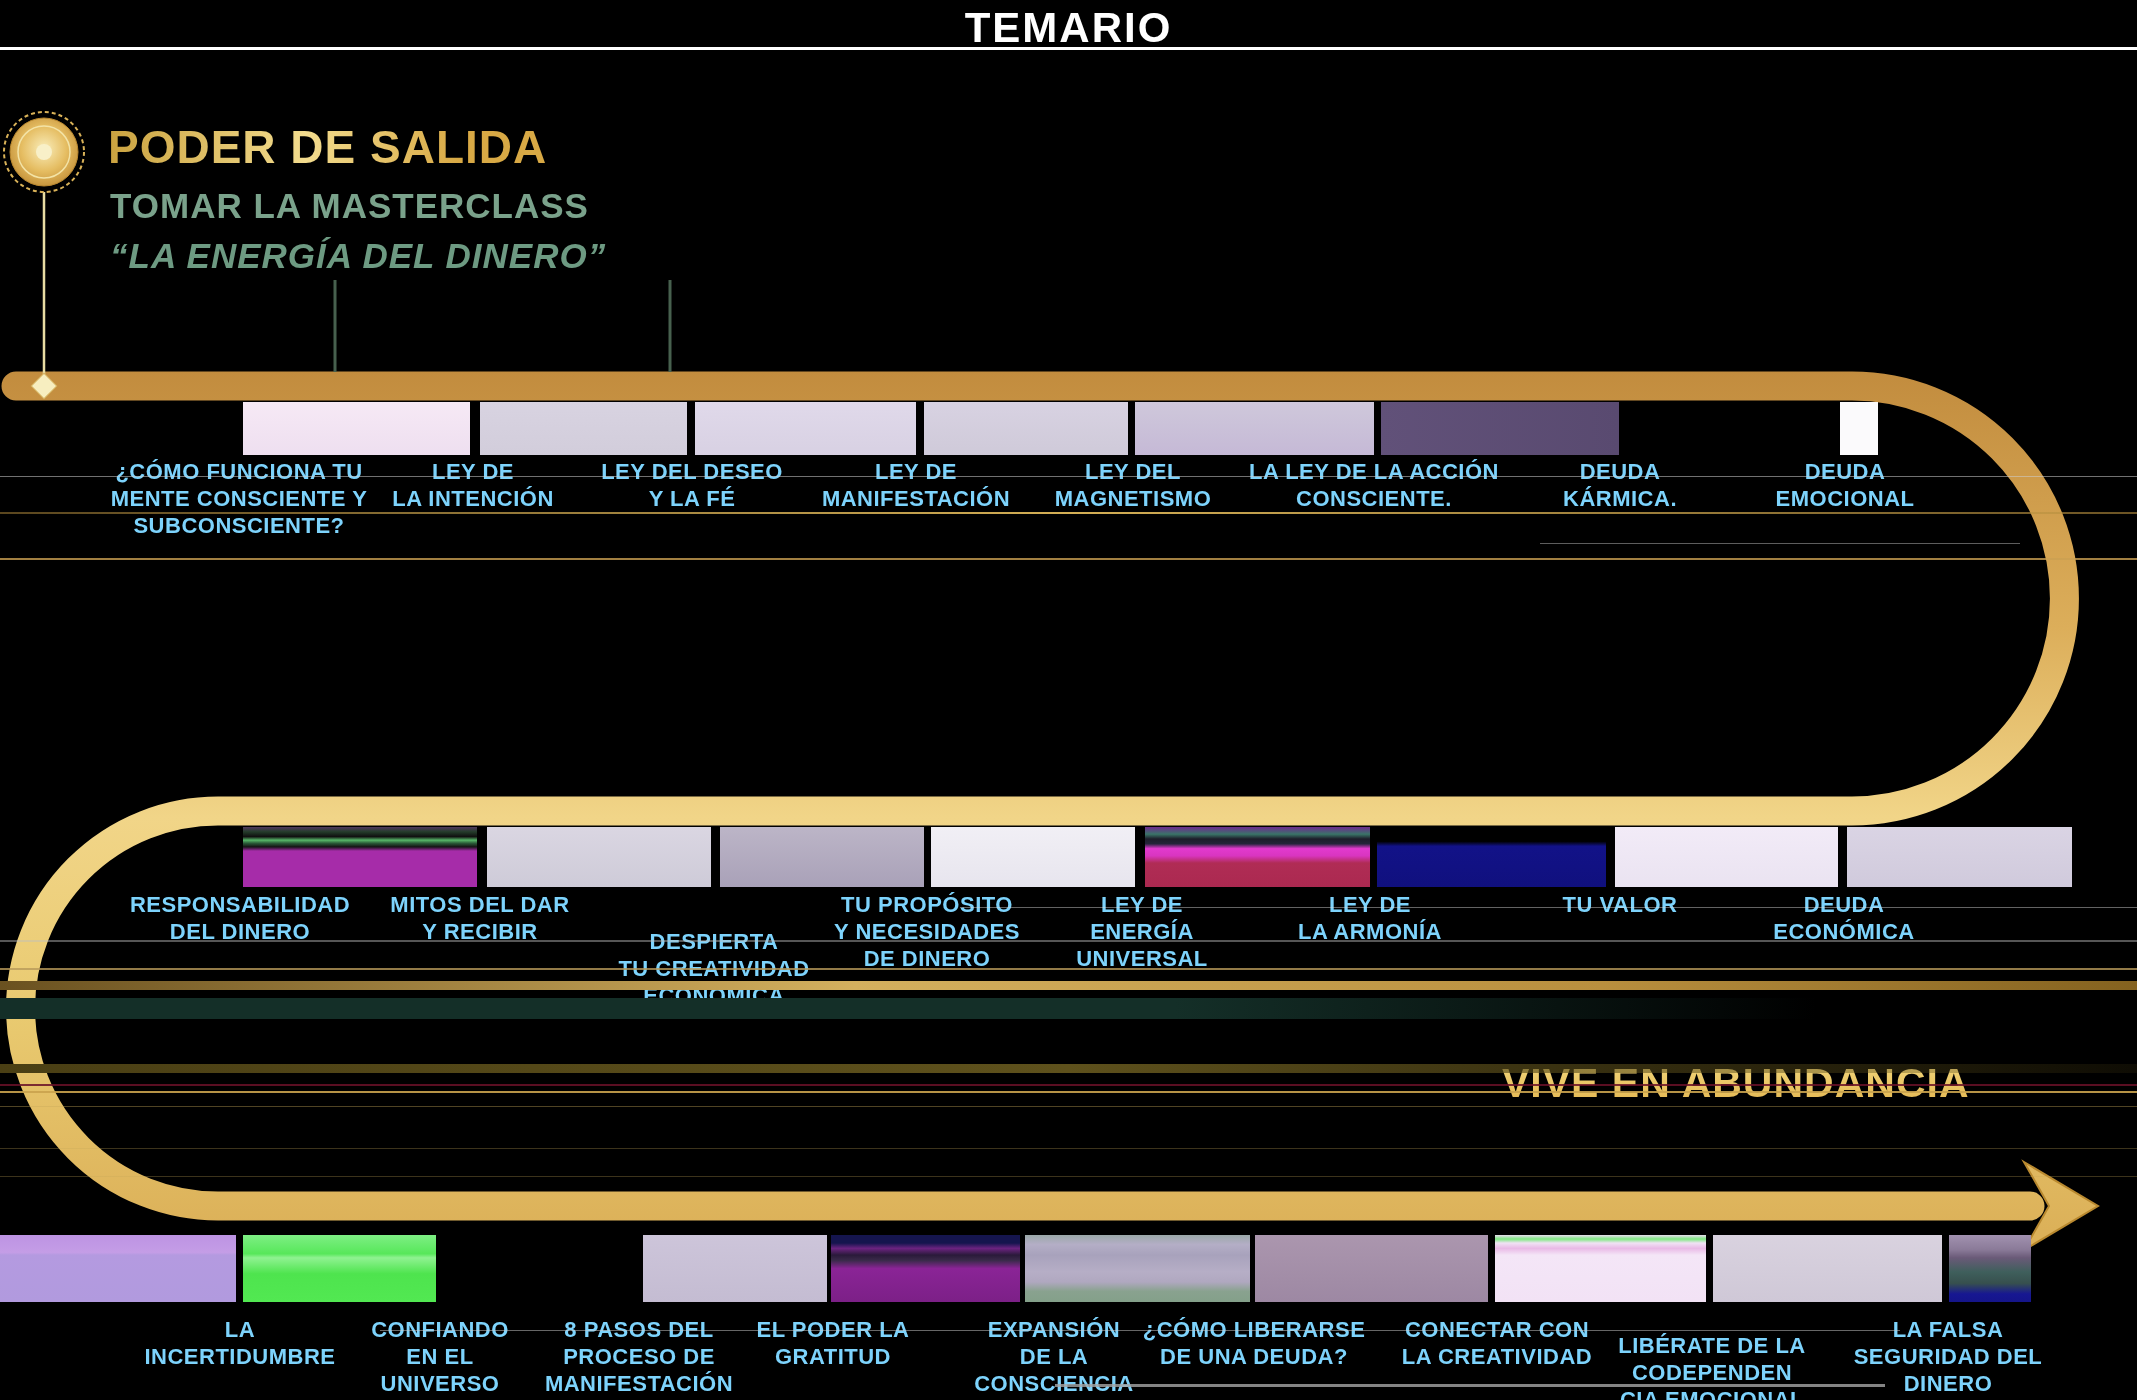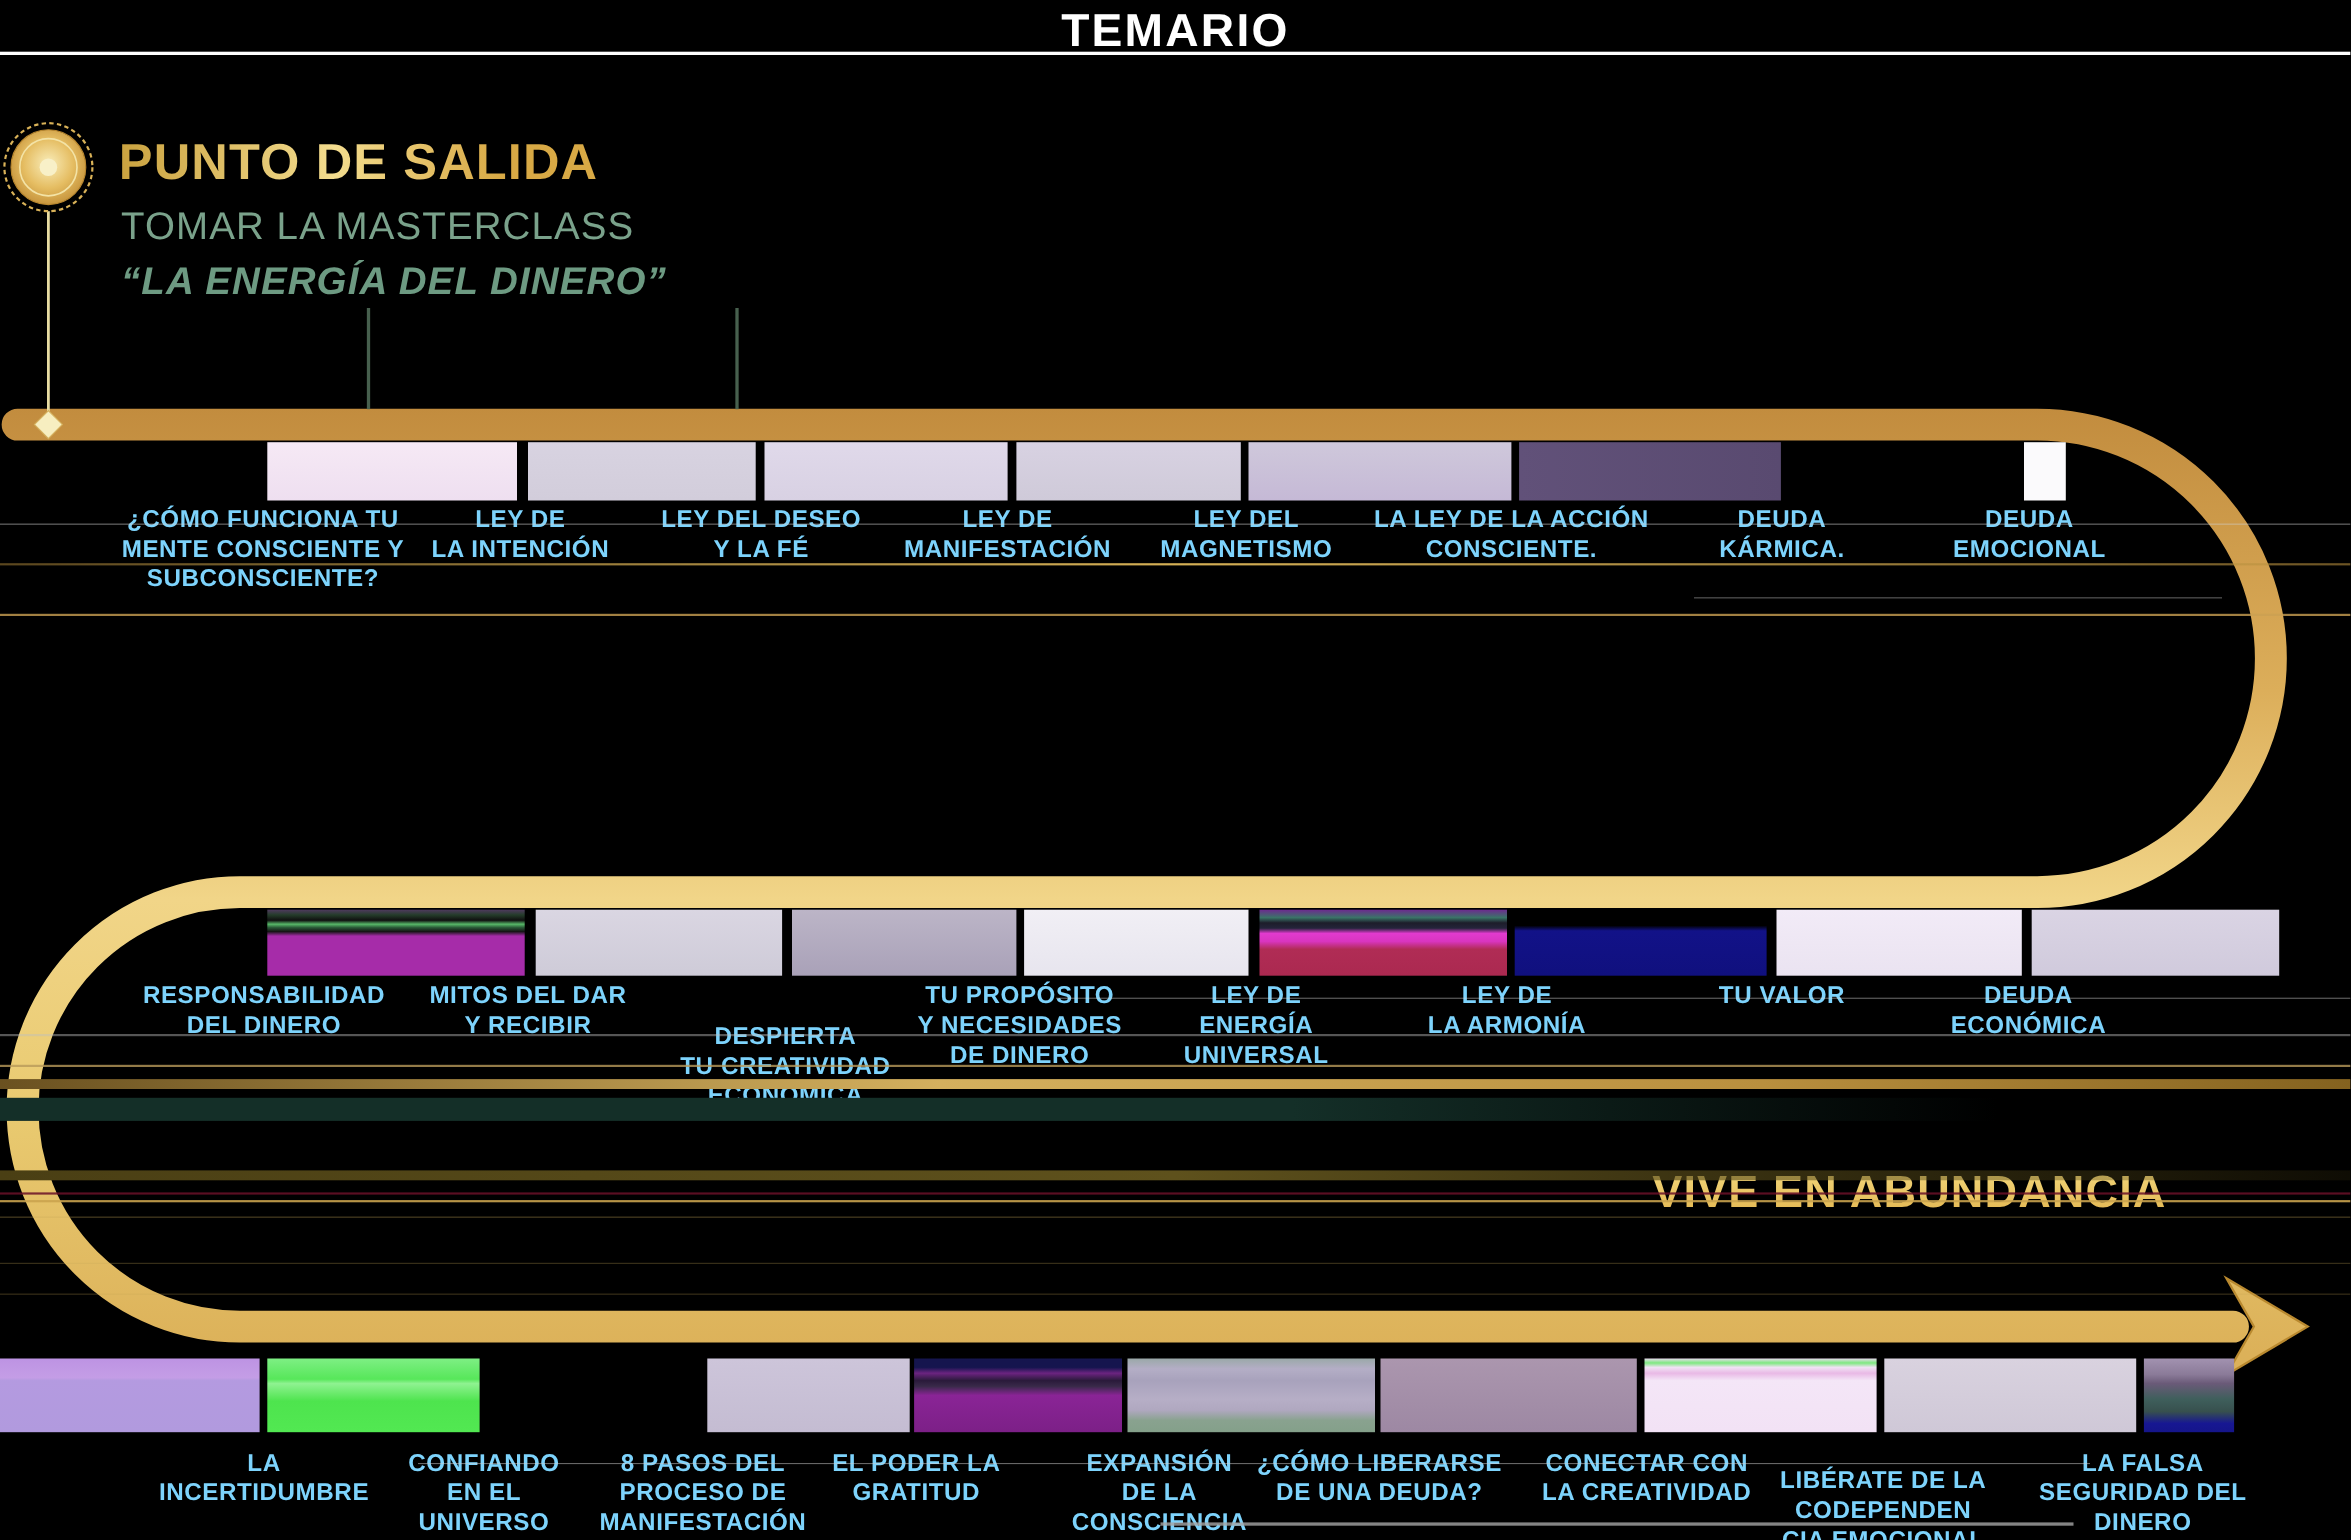--- a/index.html
+++ b/index.html
@@ -13,21 +13,21 @@
     color:#fff;font-size:42px;font-weight:800;letter-spacing:2px;
   }
   .title-rule{position:absolute;top:47px;left:0;width:100%;height:3px;background:#fff;}
   
   .start-heading{
     position:absolute;top:120px;left:108px;font-size:46px;font-weight:800;letter-spacing:1px;
     background:linear-gradient(90deg,#caa23f,#f3dc8e 45%,#d8a945 80%);
     -webkit-background-clip:text;background-clip:text;color:transparent;
   }
   .start-line1{
-    position:absolute;top:186px;left:110px;font-size:35px;font-weight:400;letter-spacing:1px;
+    position:absolute;top:186px;left:110px;font-size:35px;font-weight:700;letter-spacing:1px;
     color:#7aa28b;
   }
   .start-line2{
     position:absolute;top:236px;left:110px;font-size:35px;font-weight:800;font-style:italic;
     letter-spacing:1px;color:#6d9a82;
   }
   
   .abundance-banner{
     position:absolute;top:1060px;left:1502px;font-size:41px;font-weight:800;letter-spacing:1px;
     background:linear-gradient(180deg,#f3d97f,#e2b44e);
@@ -80,21 +80,21 @@
     <g>
       <circle cx="44" cy="152" r="40" fill="none" stroke="#d9b258" stroke-width="2" stroke-dasharray="4 3"></circle>
       <circle cx="44" cy="152" r="34" fill="url(#coin)" stroke="#b8872f" stroke-width="1"></circle>
       <circle cx="44" cy="152" r="26" fill="none" stroke="#f3e3a6" stroke-width="1.5"></circle>
       <circle cx="44" cy="152" r="8" fill="#f8f0c8"></circle>
     </g>
 
     <polygon points="2024,1162 2098,1206 2024,1250 2049,1206" fill="url(#goldPath)" stroke="#b9892f" stroke-width="2"></polygon>
   </svg>
 
-  <div class="start-heading">PUNTO DE SALIDA</div>
+  <div class="start-heading">PODER DE SALIDA</div>
   <div class="start-line1">TOMAR LA MASTERCLASS</div>
   <div class="start-line2">“LA ENERGÍA DEL DINERO”</div>
 
   <div class="abundance-banner">VIVE EN ABUNDANCIA</div>
 
   <div id="rows-root">
       <div class="thumb" style="left: 243px; top: 402px; width: 227px; height: 53px; background: linear-gradient(rgb(246, 233, 245), rgb(238, 223, 240));"></div>
       <div class="thumb" style="left: 480px; top: 402px; width: 207px; height: 53px; background: linear-gradient(rgb(216, 211, 225), rgb(210, 205, 219));"></div>
       <div class="thumb" style="left: 695px; top: 402px; width: 221px; height: 53px; background: linear-gradient(rgb(224, 217, 234), rgb(216, 209, 227));"></div>
       <div class="thumb" style="left: 924px; top: 402px; width: 204px; height: 53px; background: linear-gradient(rgb(216, 210, 226), rgb(207, 202, 217));"></div>

